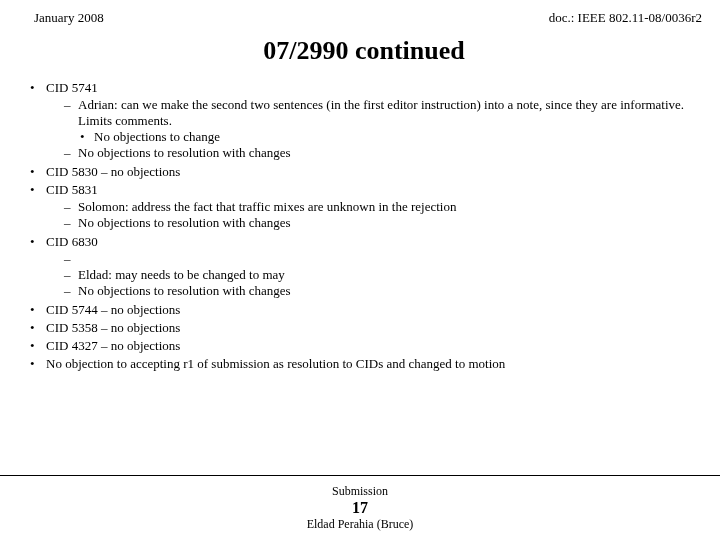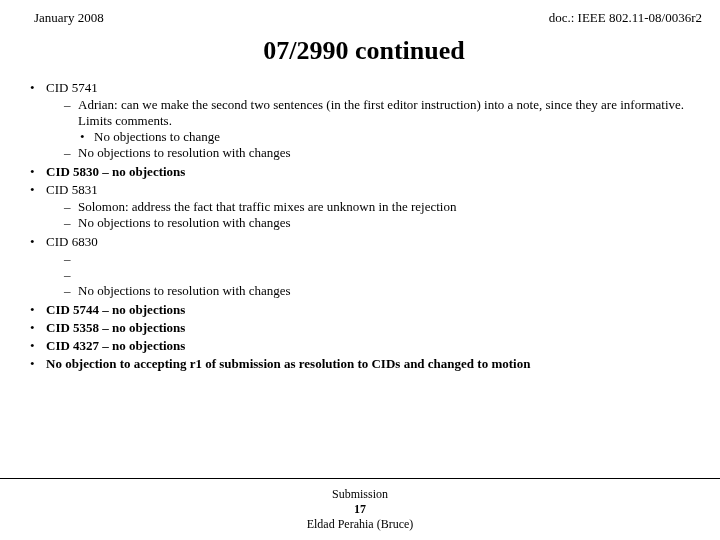--- a/index.html
+++ b/index.html
@@ -40,21 +40,21 @@
       align-items: flex-start;
       margin-bottom: 2px;
     }
     .bullet {
       min-width: 16px;
       font-size: 13px;
     }
     .item-content {
       flex: 1;
     }
-    .bold { font-weight: bold; }
+    .bold { font-weight: normal; }
     .sub-list {
       padding-left: 18px;
       margin: 1px 0;
     }
     .sub-item {
       display: flex;
       align-items: flex-start;
     }
     .dash {
       min-width: 14px;
@@ -72,21 +72,21 @@
     .footer {
       display: flex;
       justify-content: space-between;
       align-items: center;
       padding: 8px 18px;
       border-top: 1px solid #000;
       font-size: 12px;
       flex-direction: column;
     }
     .footer-center {
-      font-size: 12px;
+      font-size: 16px;
       font-weight: bold;
     }
   </style>
 </head>
 <body>
 
 <div class="page">
   <div class="header">
     <span>January 2008</span>
     <span>doc.: IEEE 802.11-08/0036r2</span>
@@ -131,20 +131,21 @@
           </div></div>
       </div>
       <div class="bullet-item">
         <span class="bullet">•</span>
         <div class="item-content"><span>CID 6830</span><div class="sub-list">
             <div class="sub-item">
               <span class="dash">–</span>
             </div>
             <div class="sub-item">
               <span class="dash">–</span>
+              <span>Eldad: may needs to be changed to may</span>
             </div>
             <div class="sub-item">
               <span class="dash">–</span>
               <span>No objections to resolution with changes</span>
             </div>
           </div></div>
       </div>
       <div class="bullet-item">
         <span class="bullet">•</span>
         <div class="item-content"><span class="bold">CID 5744 – no objections</span></div>

